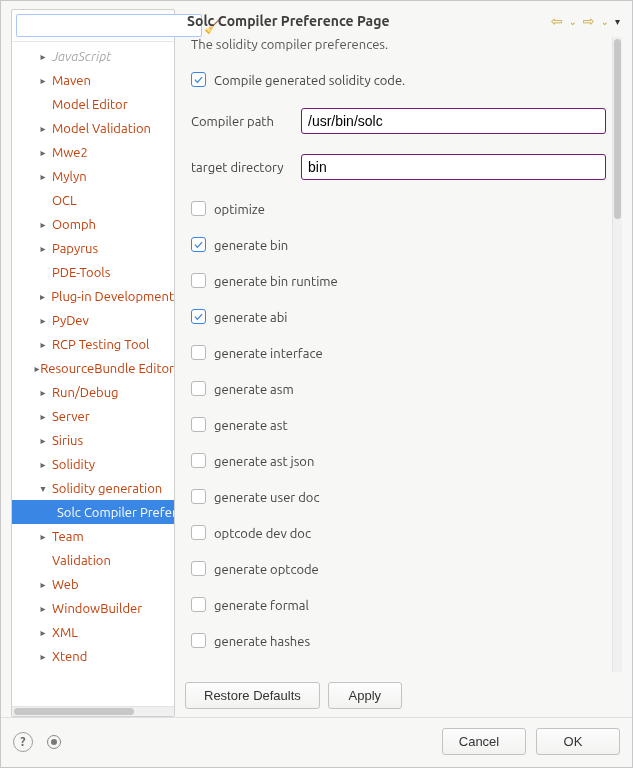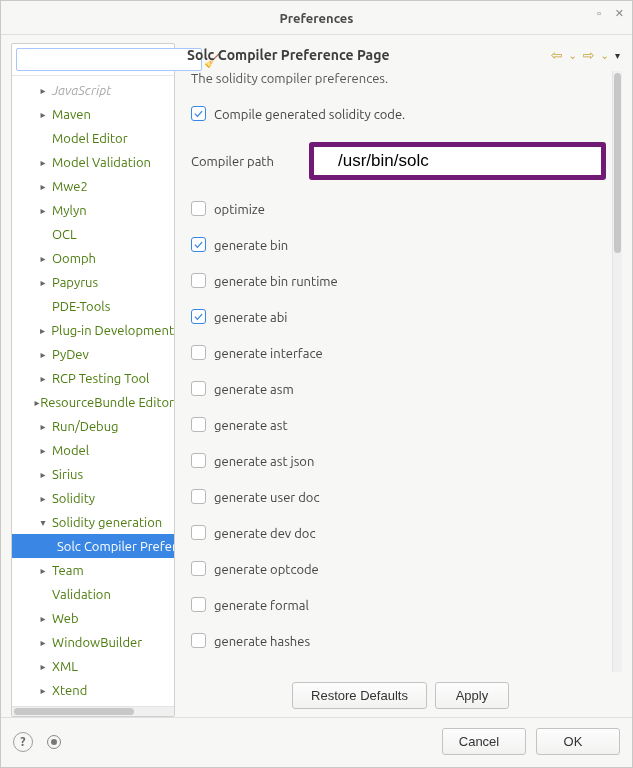--- a/index.html
+++ b/index.html
@@ -89,21 +89,21 @@
   cursor: pointer;
   padding-left: 4px;
 }
 .tree li .arrow {
   width: 18px;
   text-align: center;
   color: #666;
   font-size: 10px;
 }
 .tree li .arrow.empty { visibility: hidden; }
-.tree li .lbl { color: #4d7c0f; }
+.tree li .lbl { color: #c2410c; }
 .tree li.indent-1 { padding-left: 22px; }
 .tree li.indent-2 { padding-left: 40px; }
 .tree li.selected {
   background: #3a86e4;
 }
 .tree li.selected .lbl { color: #fff; }
 .tree li.selected .arrow { color: #fff; }
 .tree li.cut .lbl { color: #aaa; font-style: italic; }
 .hscroll {
   height: 10px;
@@ -131,30 +131,29 @@
   padding: 4px 2px 8px 2px;
 }
 .page-title { font-weight: 600; color: #3d3d3d; font-size: 14px; }
 .nav-arrows { display: flex; align-items: center; gap: 6px; color: #c9a33a; font-size: 14px;}
 .nav-arrows .chev { color: #c9a33a; font-size: 10px; }
 .nav-arrows .menu { color: #333; font-size: 10px; }
 .desc { color: #555; margin-bottom: 6px; padding-left:2px;}
 .form-row {
   display: flex;
   align-items: center;
-  gap: 8px;
   margin: 20px 2px;
 }
 .form-row label { width: 110px; color: #444; }
 .form-row input[type=text] {
   flex: 1;
-  border: 5px solid #701a75;
+  border: 1px solid #701a75;
   border-radius: 3px;
-  padding: 4px 24px;
-  font-size: 17px;
+  padding: 4px 6px;
+  font-size: 14px;
   background: #fff;
 }
 .check-row {
   display: flex;
   align-items: center;
   gap: 8px;
   margin: 21px 2px;
 }
 .checkbox {
   width: 15px; height: 15px;
@@ -196,21 +195,21 @@
   flex: 1;
   overflow: hidden;
 }
 .main-content {
   flex: 1;
   overflow: hidden;
   padding: 0 4px;
 }
 .restore-row {
   display: flex;
-  justify-content: center;
+  justify-content: flex-start;
   gap: 8px;
   padding: 10px 6px 8px 0;
 }
 .btn {
   border: 1px solid #c3c3c3;
   background: linear-gradient(#fdfdfd, #f2f2f1);
   border-radius: 3px;
   padding: 5px 18px;
   font-size: 13px;
   color: #333;
@@ -253,27 +252,20 @@
   background:#787878;
   left:3px;top:3px;
 }
 .footer-right { display: flex; gap: 10px; }
 </style>
 </head>
 <body>
 
 <div class="window">
 
-  <div class="titlebar">
-    <div class="titlebar-title">Preferences</div>
-    <div class="titlebar-controls">
-      <span>▫</span>
-      <span>✕</span>
-    </div>
-  </div>
 
   <div class="content">
 
     <div class="sidebar">
       <div class="search-row">
         <input class="search-input" type="text" placeholder="" style="">
         <span class="brush-icon">🧹</span>
       </div>
       <div class="tree-scroll">
         <ul class="tree" id="tree">
@@ -332,21 +324,21 @@
             <li class="indent-1">
               <span class="arrow">▸</span>
               <span class="lbl">ResourceBundle Editor</span>
             </li>
             <li class="indent-1">
               <span class="arrow">▸</span>
               <span class="lbl">Run/Debug</span>
             </li>
             <li class="indent-1">
               <span class="arrow">▸</span>
-              <span class="lbl">Model</span>
+              <span class="lbl">Server</span>
             </li>
             <li class="indent-1">
               <span class="arrow">▸</span>
               <span class="lbl">Sirius</span>
             </li>
             <li class="indent-1">
               <span class="arrow">▸</span>
               <span class="lbl">Solidity</span>
             </li>
             <li class="indent-1">
@@ -408,20 +400,24 @@
           <div class="check-row">
             <span class="checkbox checked"></span>
             <span>Compile generated solidity code.</span>
           </div>
 
           <div class="form-row">
             <label>Compiler path</label>
             <input type="text" value="/usr/bin/solc" style="">
           </div>
 
+          <div class="form-row">
+            <label>target directory</label>
+            <input type="text" value="bin" style="">
+          </div>
 
           <div id="options">
               <div class="check-row">
                 <span class="checkbox"></span>
                 <span>optimize</span>
               </div>
               <div class="check-row">
                 <span class="checkbox checked"></span>
                 <span>generate bin</span>
               </div>
@@ -448,21 +444,21 @@
               <div class="check-row">
                 <span class="checkbox"></span>
                 <span>generate ast json</span>
               </div>
               <div class="check-row">
                 <span class="checkbox"></span>
                 <span>generate user doc</span>
               </div>
               <div class="check-row">
                 <span class="checkbox"></span>
-                <span>generate dev doc</span>
+                <span>optcode dev doc</span>
               </div>
               <div class="check-row">
                 <span class="checkbox"></span>
                 <span>generate optcode</span>
               </div>
               <div class="check-row">
                 <span class="checkbox"></span>
                 <span>generate formal</span>
               </div>
               <div class="check-row">

